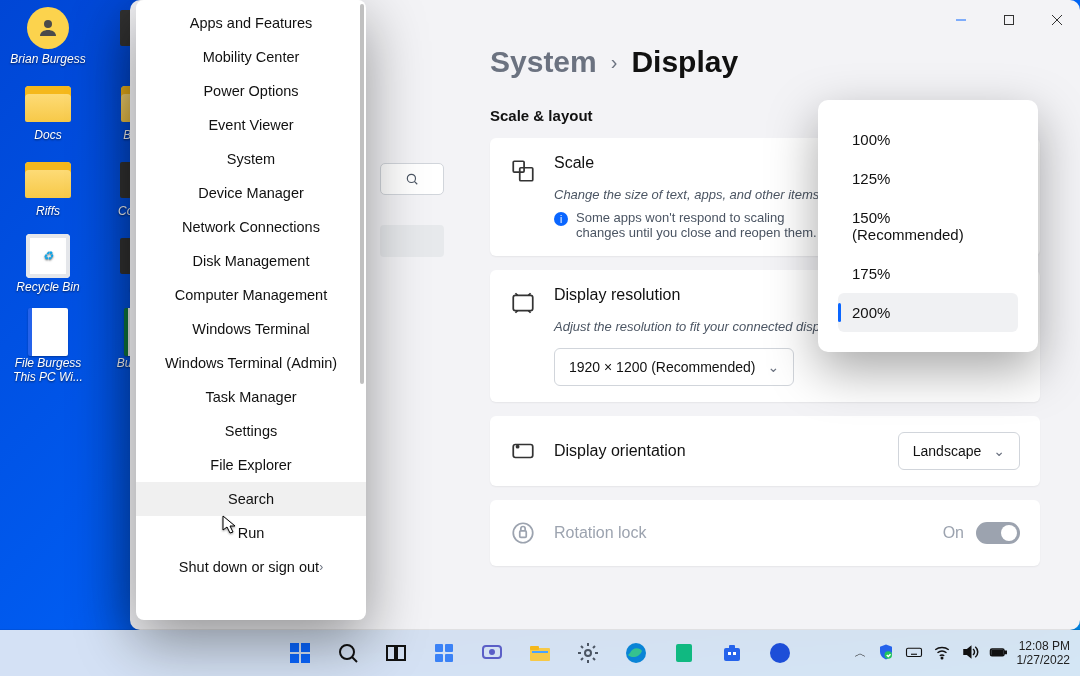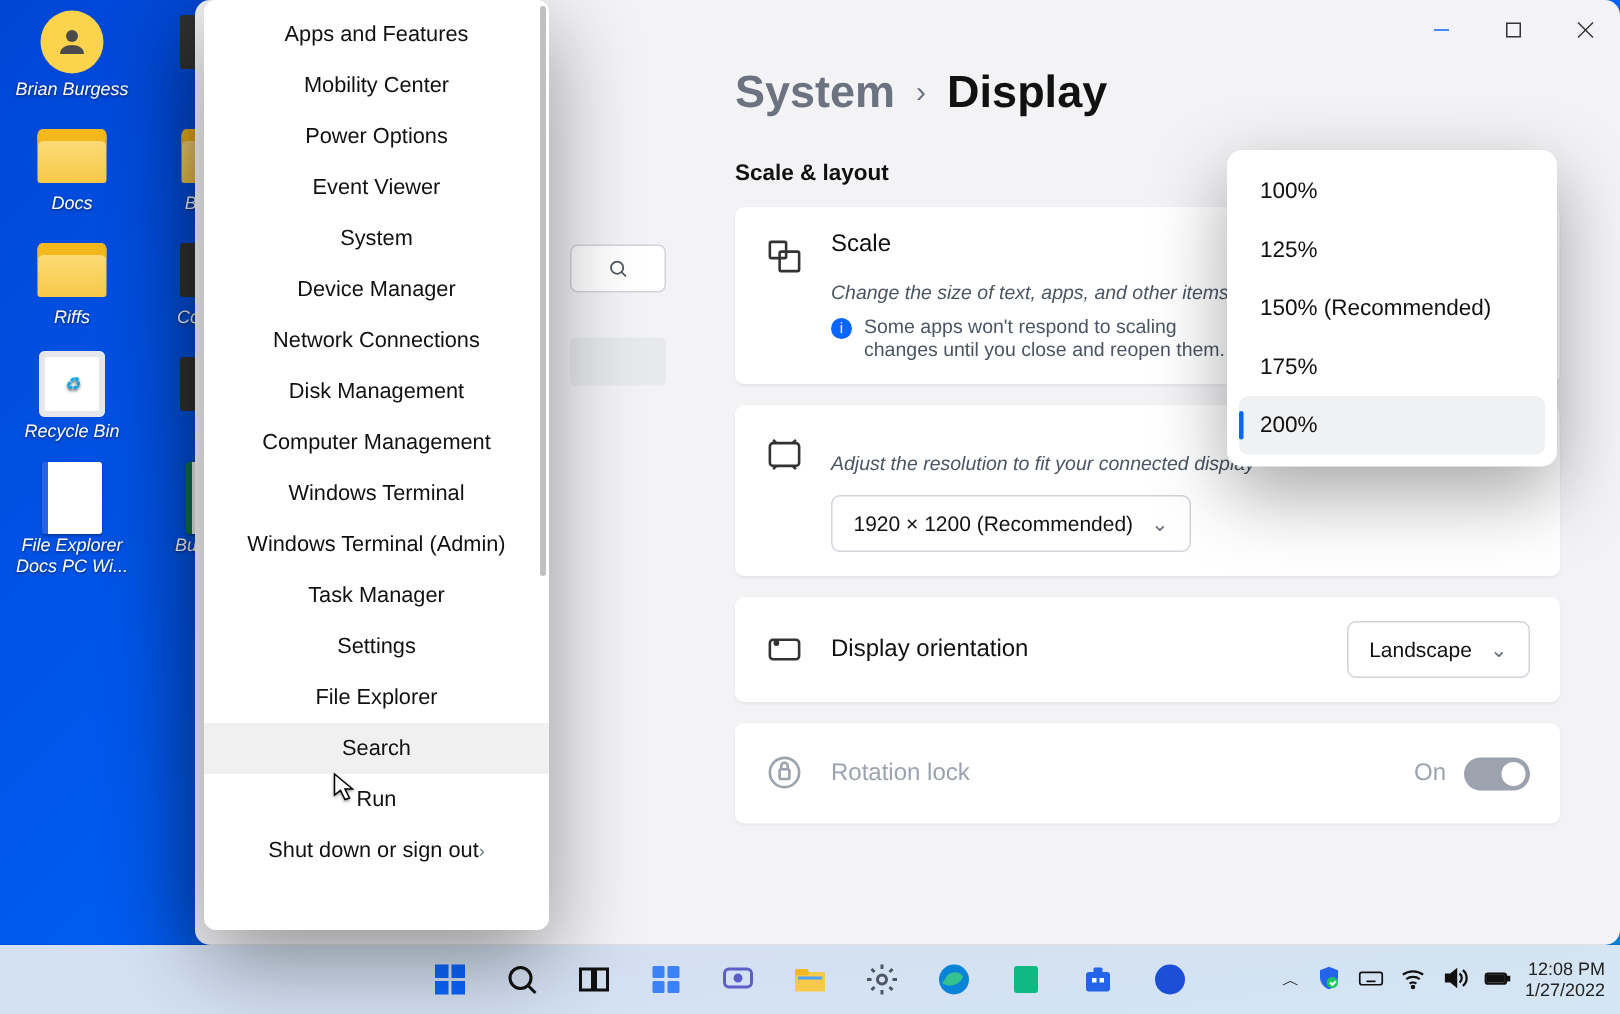--- a/index.html
+++ b/index.html
@@ -80,21 +80,21 @@
   }
   .winx-scroll { position:absolute; right:2px; top:4px; width:4px; height:612px;}
   .winx-scroll::after{content:"";display:block;width:4px;height:380px;background:#c0c0c0;border-radius:2px;}
   .winx .item { padding:9px 18px; font-size:14.5px; color:#111; cursor:default; display:flex; align-items:center; justify-content:center;}
   .winx .item:hover, .winx .item.hl { background:#f0f0f0;}
   .winx .sep-chev { color:#6b7280; font-size:12px;}
 
   
   .scale-pop {
     position:absolute; right:2px; top:55px; width:220px;
-    background:#fff; border-radius:10px; padding:8px;
+    background:#fff; border-radius:10px; padding:20px;
     box-shadow: 0 18px 50px rgba(0,0,0,.35);
     z-index:60;
   }
   .scale-pop .opt { padding:11px 14px; font-size:15px; color:#111; border-radius:6px; position:relative;}
   .scale-pop .opt.sel { background:#f0f1f3;}
   .scale-pop .opt.sel::before { content:""; position:absolute; left:0; top:10px; bottom:10px; width:3px; background:#0a66ff; border-radius:2px;}
 
   
   .taskbar {
     position:absolute; left:0; bottom:0; width:100%; height:46px;
@@ -145,21 +145,21 @@
       <div class="desk-icon">
         <div class="glyph">
             <div class="bin">♻</div>
           </div>
         <span>Recycle Bin</span>
       </div>
       <div class="desk-icon">
         <div class="glyph">
             <div class="doc"></div>
           </div>
-        <span>File Explorer Docs PC Wi...</span>
+        <span>File Burgess This PC Wi...</span>
       </div>
     </div>
     <div class="desk-col">
       <div class="desk-icon">
         <div class="glyph">
             <div class="thumb"></div>
           </div>
         <span>Th...</span>
       </div>
       <div class="desk-icon">
@@ -244,20 +244,21 @@
       </div>
 
       <div class="card">
         <div class="cicon">
           <svg viewBox="0 0 24 24" fill="none" stroke="currentColor" stroke-width="1.6">
               <rect x="3" y="5" width="18" height="14" rx="2"></rect>
               <path d="M7 5l-2-2M17 5l2-2M7 19l-2 2M17 19l2 2"></path>
             </svg>
         </div>
         <div class="body">
+          <div class="ttl">Display resolution</div>
           <div class="sub">Adjust the resolution to fit your connected display</div>
           <div class="select">
             <span>1920 × 1200 (Recommended)</span>
             <span class="chev">⌄</span>
           </div>
         </div>
       </div>
 
       <div class="card card-row">
         <div class="cicon">

